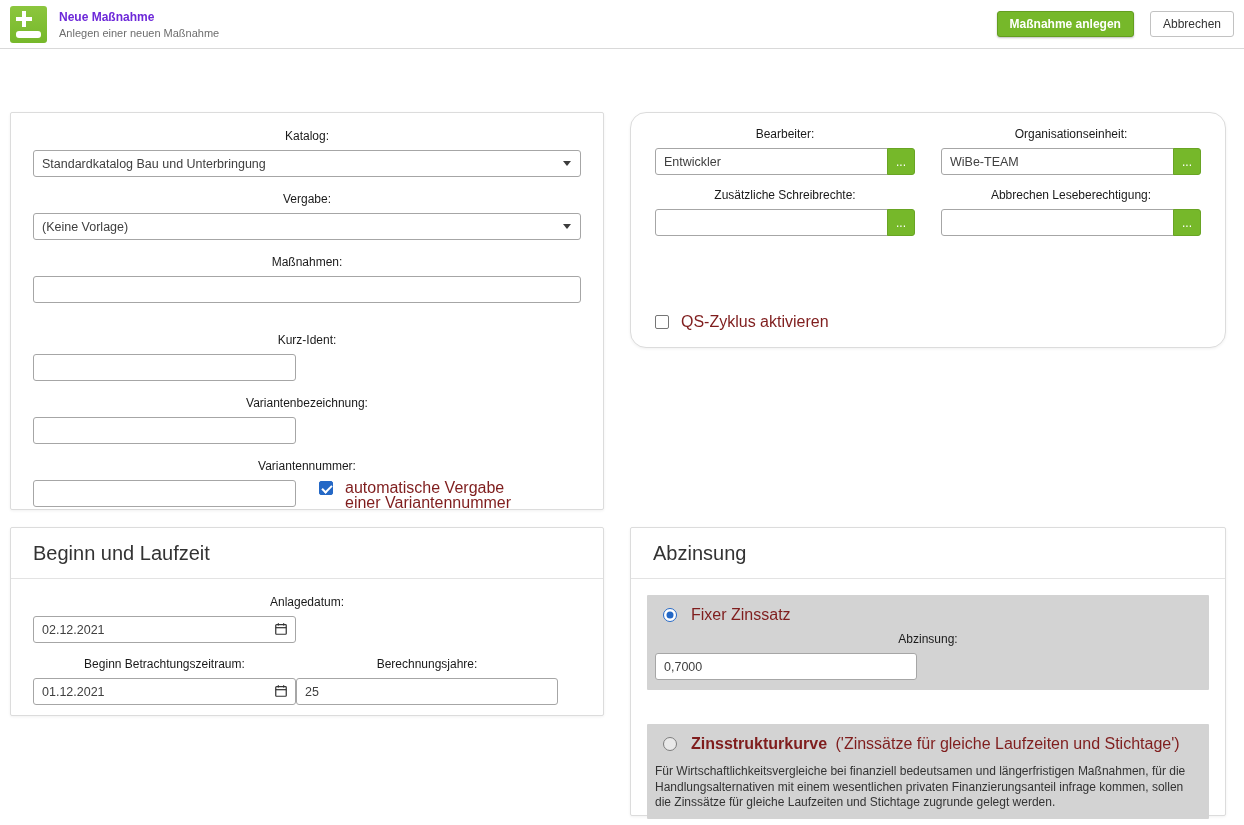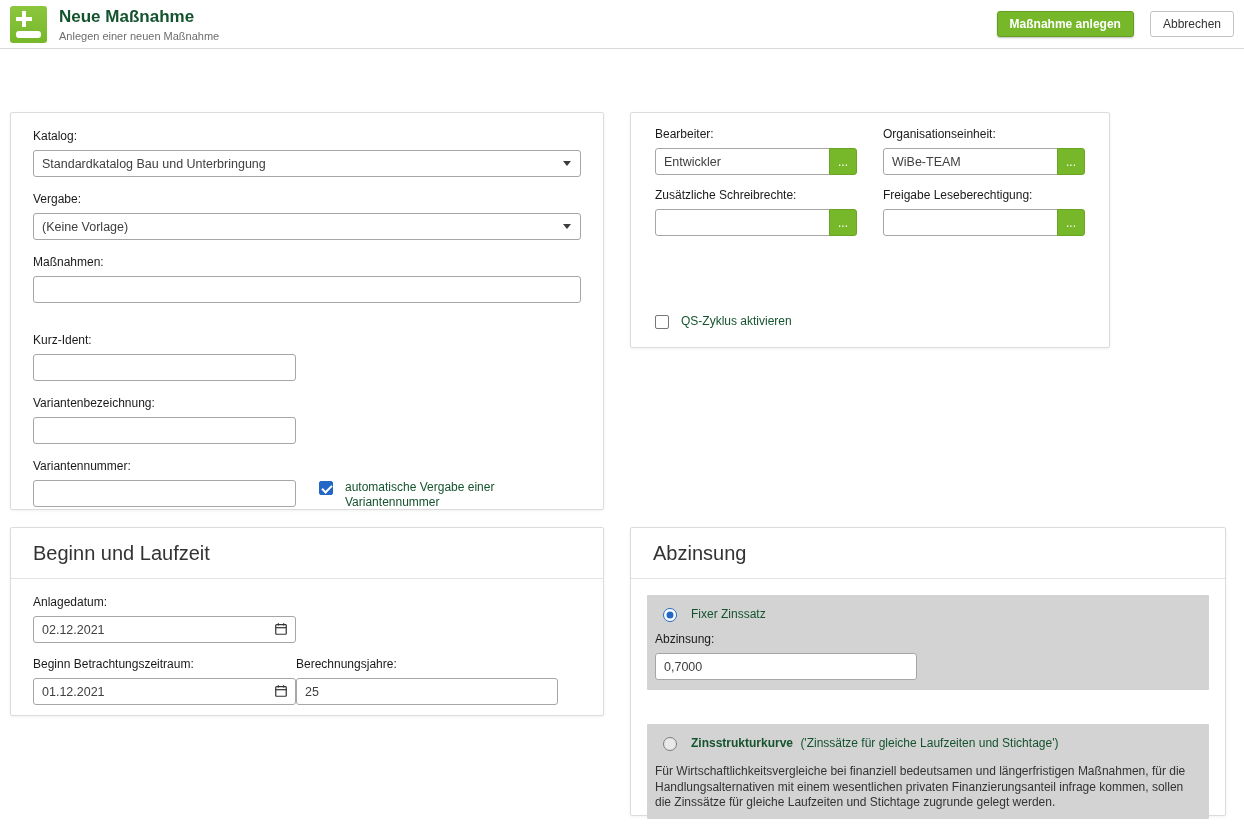--- a/index.html
+++ b/index.html
@@ -29,21 +29,21 @@
     background: linear-gradient(180deg, #8cc63e, var(--accent-green, #76b82a));
     border-radius: 3px;
     position: relative;
     margin-right: 12px;
     flex: 0 0 auto;
   }
   .app-icon .plus-h { position: absolute; left: 6px; top: 11px; width: 16px; height: 4px; background: #fff; }
   .app-icon .plus-v { position: absolute; left: 12px; top: 5px; width: 4px; height: 16px; background: #fff; }
   .app-icon .bar { position: absolute; left: 6px; bottom: 5px; width: 25px; height: 7px; background: #fff; border-radius: 3px; }
   .titles { display: flex; flex-direction: column; gap: 3px; }
-  .page-title { font-size: 17px; font-weight: bold; color: #14532d; }
+  .page-title { font-size: 12px; font-weight: bold; color: #6d28d9; }
   .page-subtitle { font-size: 11px; color: #6d6d6d; }
 
   .topbar-actions { display: flex; align-items: flex-start; gap: 16px; }
   .btn {
     height: 26px;
     padding: 0 12px;
     font-size: 12px;
     font-family: "Liberation Sans", sans-serif;
     border-radius: 3px;
     cursor: pointer;
@@ -63,21 +63,21 @@
 
   
   .panel {
     position: absolute;
     background: #fff;
     border: 1px solid #dcdcdc;
     border-radius: 2px;
     box-shadow: 0 1px 3px rgba(0,0,0,.06);
   }
   .panel-general   { left: 10px;  top: 112px; width: 594px; height: 398px; }
-  .panel-rights    { left: 630px; top: 112px; width: 480px; height: 236px; }
+  .panel-rights    { left: 630px; top: 112px; width: 596px; height: 236px; border-radius: 16px; }
   .panel-laufzeit  { left: 10px;  top: 527px; width: 594px; height: 189px; }
   .panel-abzinsung { left: 630px; top: 527px; width: 596px; height: 289px; }
 
   .panel-header {
     padding: 14px 22px 13px 22px;
     font-size: 20px;
     color: #333;
     border-bottom: 1px solid #e3e3e3;
   }
   .panel-body { padding: 16px 22px; }
@@ -86,20 +86,21 @@
 
   
   .form-group { margin-bottom: 15px; }
   .form-group.gap-lg { margin-bottom: 30px; }
   .form-group > label {
     display: block;
     font-size: 12px;
     line-height: 14px;
     color: #1a1a1a;
     margin-bottom: 7px;
+    text-align: center;
   }
   input[type="text"], select {
     height: 27px;
     border: 1px solid #a6a6a6;
     border-radius: 3px;
     padding: 0 8px;
     font-size: 12.5px;
     font-family: "Liberation Sans", sans-serif;
     color: #404040;
     background: #fff;
@@ -161,21 +162,21 @@
   .checkbox.checked { background: var(--checkbox-blue, #2468c6); border-color: var(--checkbox-blue, #2468c6); }
   .checkbox.checked::after {
     content: "";
     position: absolute;
     left: 4px; top: 1px;
     width: 4px; height: 8px;
     border: solid #fff;
     border-width: 0 2px 2px 0;
     transform: rotate(45deg);
   }
-  .check-label { font-size: 12px; line-height: 15px; color: #14532d; }
+  .check-label { font-size: 16px; line-height: 15px; color: #7f1d1d; }
   .check-label.wrap { width: 170px; }
 
   .radio-row { display: flex; align-items: center; gap: 14px; cursor: pointer; margin-left: 8px; }
   .radio {
     width: 14px; height: 14px;
     border-radius: 50%;
     border: 1px solid #7d7d7d;
     background: #e9e9e9;
     position: relative;
     flex: 0 0 auto;
@@ -308,21 +309,21 @@
       </div>
       <div class="col">
         <div class="form-group">
           <label>Organisationseinheit:</label>
           <div class="input-btn-group">
             <input type="text" value="WiBe-TEAM" style="">
             <button class="browse-btn">...</button>
           </div>
         </div>
         <div class="form-group">
-          <label>Freigabe Leseberechtigung:</label>
+          <label>Abbrechen Leseberechtigung:</label>
           <div class="input-btn-group">
             <input type="text" value="" style="">
             <button class="browse-btn">...</button>
           </div>
         </div>
       </div>
     </div>
     <label class="check-row qs-row">
       <span class="checkbox"></span>
       <span class="check-label">QS-Zyklus aktivieren</span>

